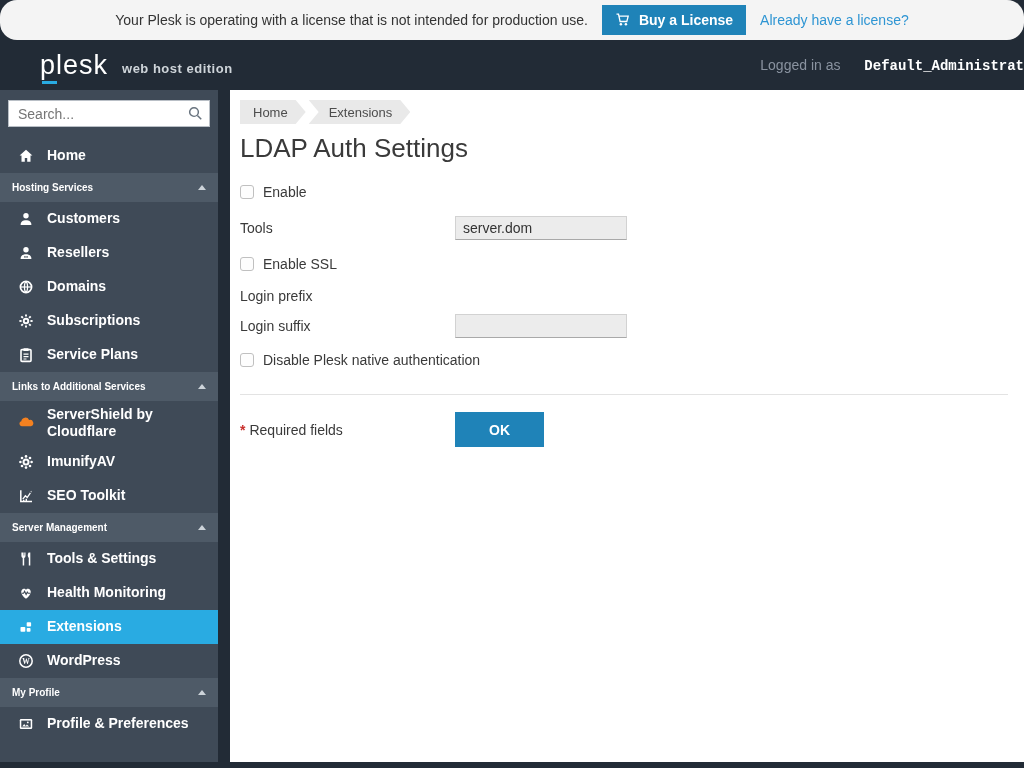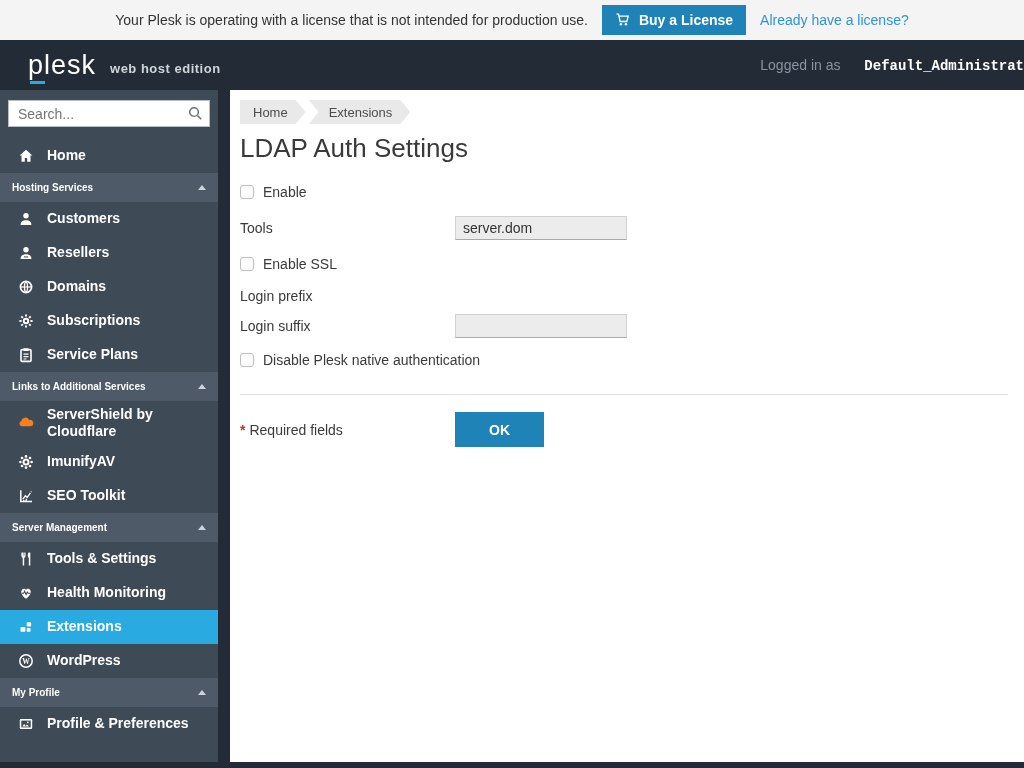--- a/index.html
+++ b/index.html
@@ -1,29 +1,29 @@
 <!DOCTYPE html>
 <html><head>
 <meta charset="utf-8">
 <style>
   * { margin:0; padding:0; box-sizing:border-box; }
   html,body { width:1024px; height:768px; overflow:hidden;
     font-family:"Liberation Sans", sans-serif; background:#222b36; }
 
   
   .banner { height:40px; background:#f4f4f4; display:flex; align-items:center;
-    justify-content:center; gap:14px; font-size:14px; color:#333; }
+    justify-content:center; gap:14px; font-size:14px; color:#333;border-radius:17px; }
   .buy-btn { display:flex; align-items:center; gap:8px; background:#1f83b8;
     color:#fff; border:none; height:30px; padding:0 13px; font-size:14px;
     font-weight:700; cursor:pointer; font-family:inherit; }
   .have-license { color:#2e95d3; text-decoration:none; font-size:14px; }
 
   
   .header { height:50px; background:#222b36; display:flex; align-items:center;
-    padding-left:28px; overflow:hidden; white-space:nowrap; }
+    padding-left:40px; overflow:hidden; white-space:nowrap; }
   .logo { position:relative; color:#fff; font-size:27px; letter-spacing:1px;
     cursor:pointer; line-height:1; }
   .logo::after { content:""; position:absolute; left:2px; bottom:-5px;
     width:15px; height:3px; background:#29abe2; }
   .edition { margin-left:14px; color:#cfd5da; font-size:13px; font-weight:700;
     letter-spacing:.5px; margin-top:6px; }
   .header-right { margin-left:auto; font-size:14px; }
   .logged-as { color:#8a93a0; }
   .username { color:#fff; font-weight:700; margin-left:20px;font-family:Liberation Mono, monospace; }
 

